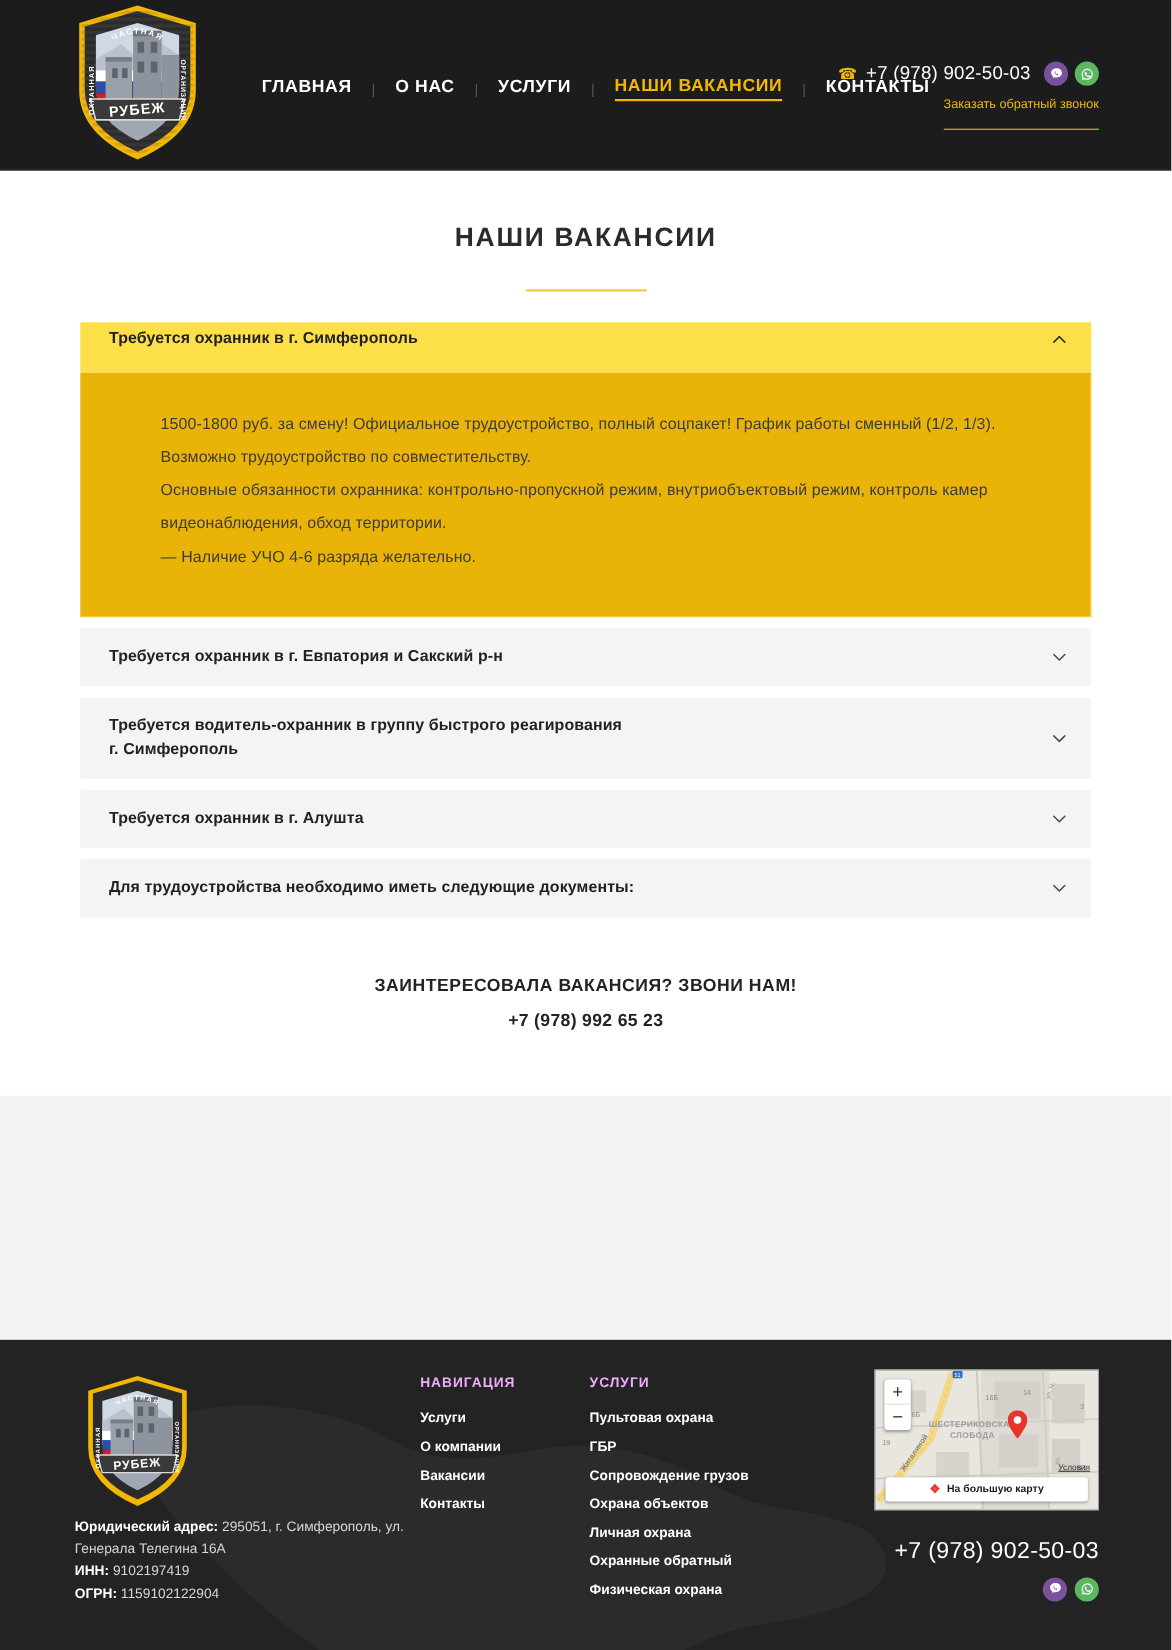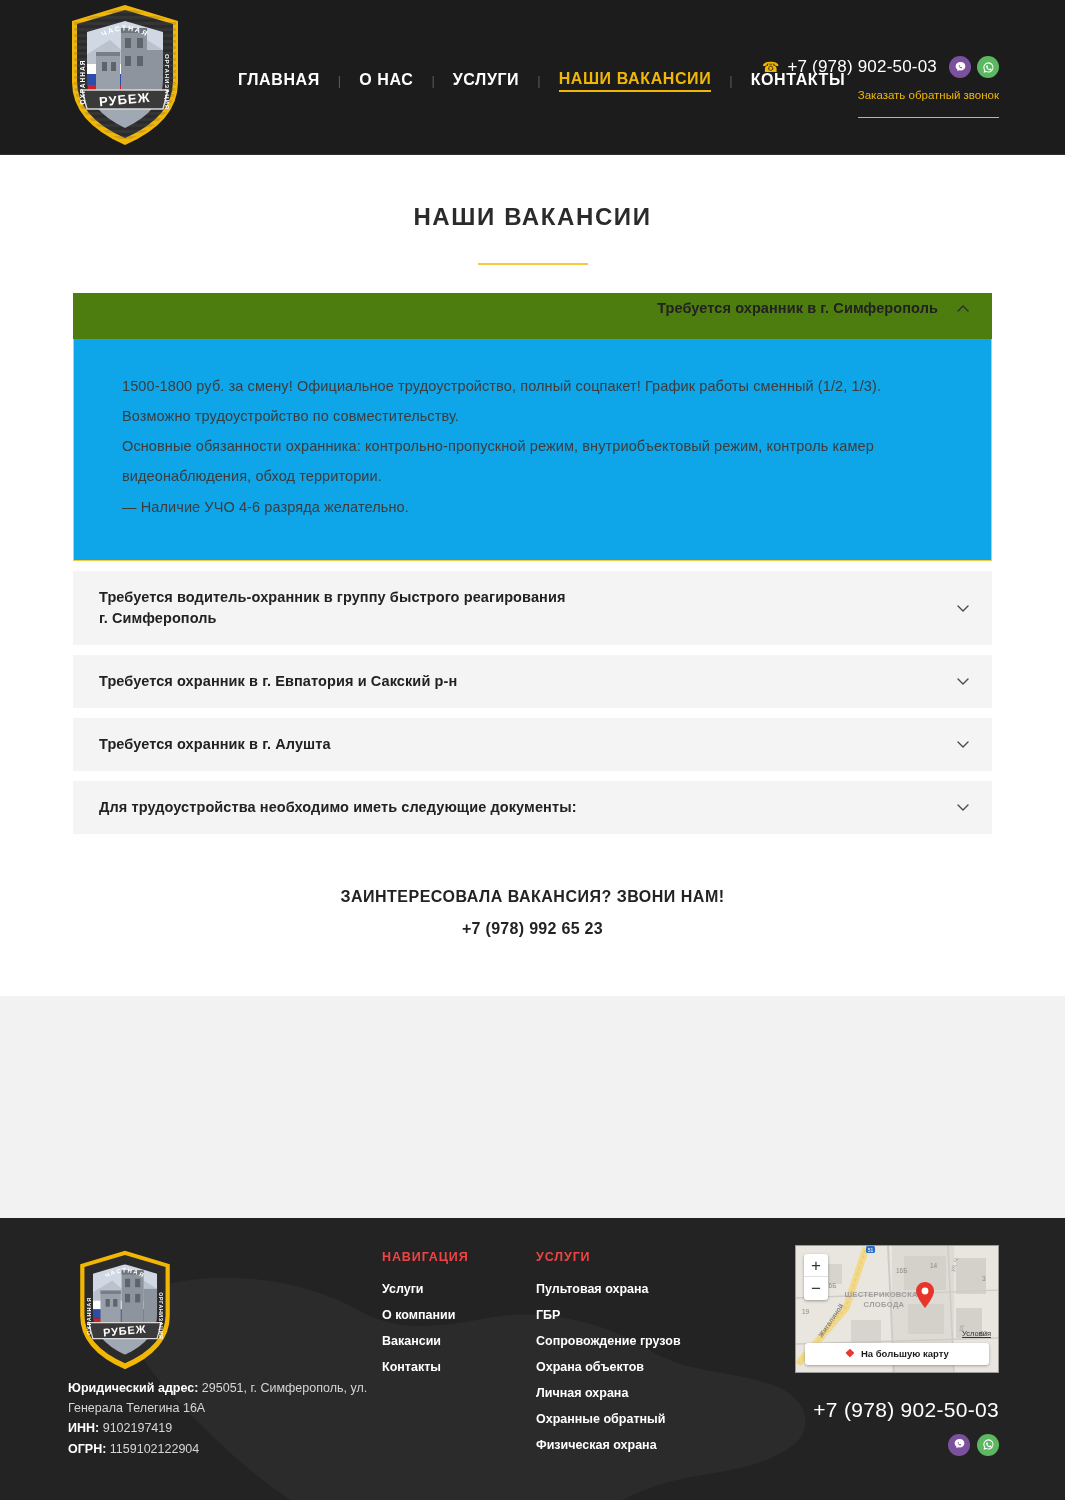--- a/index.html
+++ b/index.html
@@ -135,24 +135,23 @@
   .acc-head {
     display: flex;
     align-items: center;
     justify-content: space-between;
     padding: 16px 22px 16px 26px;
     background: #f4f4f4;
     cursor: pointer;
     min-height: 46px;
   }
   .acc-item.open .acc-head {
-    background: #4d7c0f;
+    background: #fde047;
     padding-top: 0;
     padding-bottom: 14px;
-    justify-content: flex-end;
   }
   .acc-title {
     font-size: 14.5px;
     font-weight: bold;
     color: #222222;
     line-height: 1.45;
     letter-spacing: 0.1px;
     white-space: pre-line;
   }
   .acc-chevron {
@@ -160,22 +159,22 @@
     flex-shrink: 0;
     margin-left: 18px;
     color: #4a4a4a;
   }
   .acc-chevron svg { display: block; width: 14px; height: 14px; }
   .acc-item.open .acc-chevron { color: #2e2e2e; }
 
   .acc-body {
     border: 1px solid #f5c842;
     border-top: none;
-    padding: 32px 58px 38px 48px;
-    background: #0ea5e9;
+    padding: 32px 58px 38px 72px;
+    background: #eab308;
   }
   .acc-body p {
     font-size: 14.5px;
     color: #3c3c3c;
     line-height: 2.08;
     letter-spacing: 0.1px;
   }
   .acc-item:not(.open) .acc-body { display: none; }
 
   
@@ -234,21 +233,21 @@
   }
   .legal-block b { color: #ffffff; font-weight: bold; }
 
   .footer-col {
     position: absolute;
     top: 32px;
   }
   .footer-col.nav-col { left: 382px; width: 140px; }
   .footer-col.srv-col { left: 536px; width: 190px; }
   .footer-col h4 {
-    color: #ef4444;
+    color: #f0abfc;
     font-size: 12.5px;
     font-weight: bold;
     letter-spacing: 0.9px;
     margin-bottom: 18px;
   }
   .footer-col a {
     display: block;
     color: #ffffff;
     font-size: 12.5px;
     font-weight: bold;
@@ -455,34 +454,34 @@
       </div>
       <div class="acc-body">
         <p>1500-1800 руб. за смену! Официальное трудоустройство, полный соцпакет! График работы сменный (1/2, 1/3). Возможно трудоустройство по совместительству.</p>
         <p>Основные обязанности охранника: контрольно-пропускной режим, внутриобъектовый режим, контроль камер видеонаблюдения, обход территории.</p>
         <p>— Наличие УЧО 4-6 разряда желательно.</p>
       </div>
     </div>
 
     <div class="acc-item">
       <div class="acc-head">
-        <span class="acc-title">Требуется водитель-охранник в группу быстрого реагирования
-г. Симферополь</span>
+        <span class="acc-title">Требуется охранник в г. Евпатория и Сакский р-н</span>
         <span class="acc-chevron">
           <svg viewBox="0 0 14 14">
               <path d="M2 5 L7 10 L12 5" fill="none" stroke="currentColor" stroke-width="1.4" stroke-linecap="round" stroke-linejoin="round"></path>
             </svg>
         </span>
       </div>
 
     </div>
 
     <div class="acc-item">
       <div class="acc-head">
-        <span class="acc-title">Требуется охранник в г. Евпатория и Сакский р-н</span>
+        <span class="acc-title">Требуется водитель-охранник в группу быстрого реагирования
+г. Симферополь</span>
         <span class="acc-chevron">
           <svg viewBox="0 0 14 14">
               <path d="M2 5 L7 10 L12 5" fill="none" stroke="currentColor" stroke-width="1.4" stroke-linecap="round" stroke-linejoin="round"></path>
             </svg>
         </span>
       </div>
 
     </div>
 
     <div class="acc-item">

